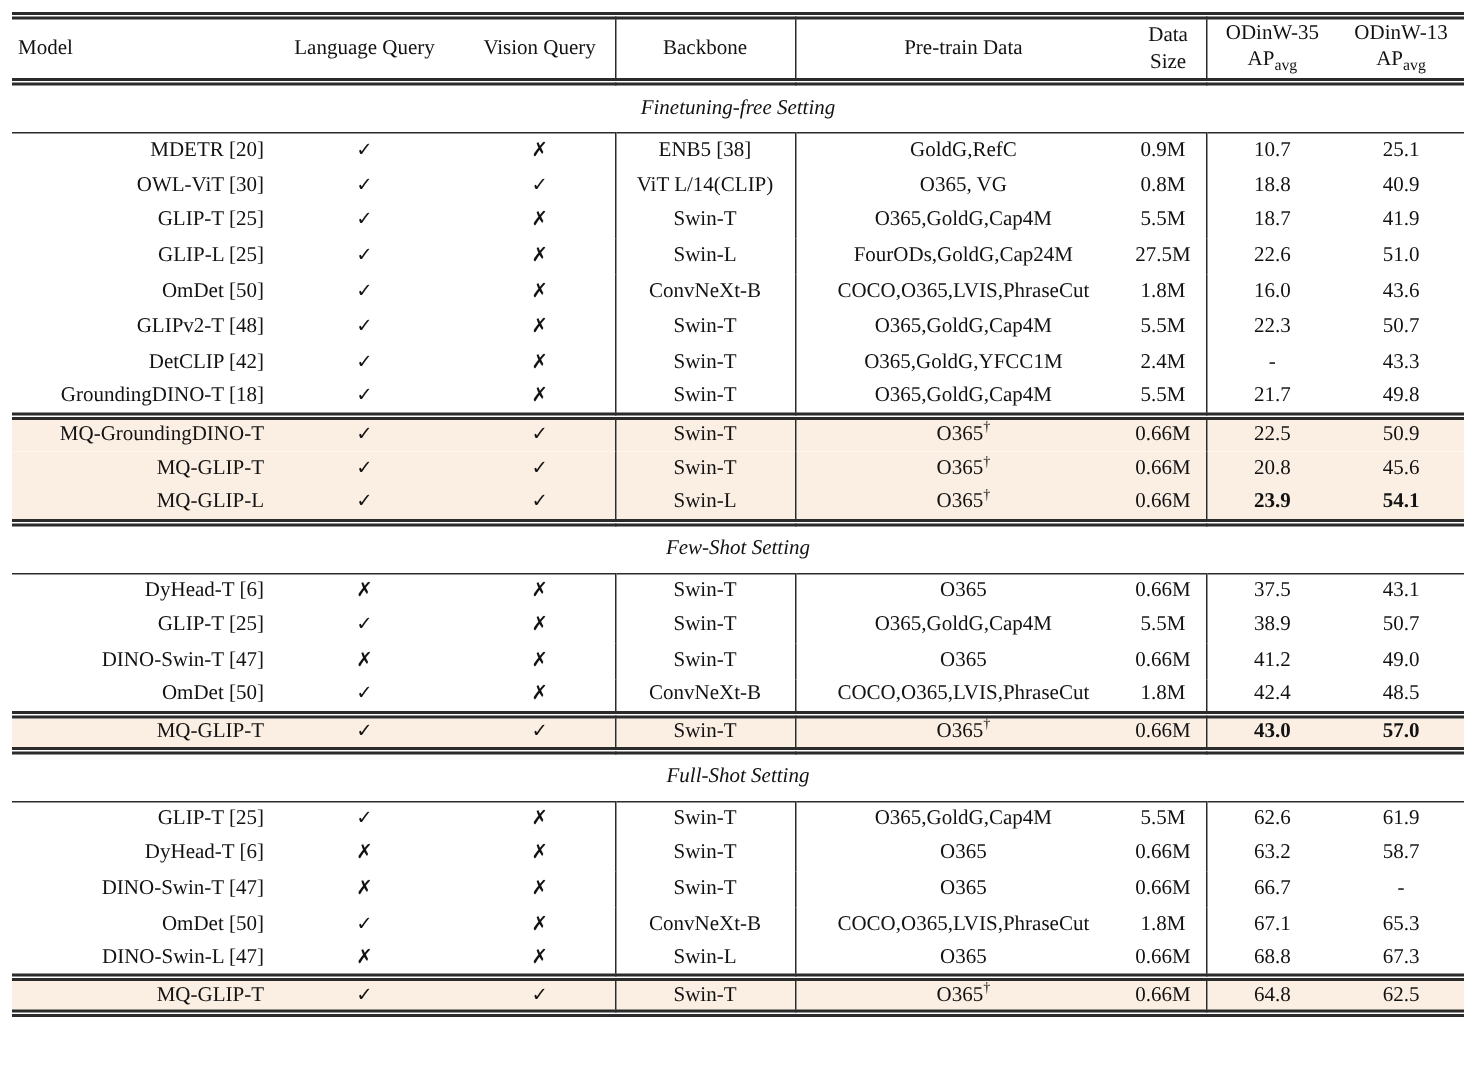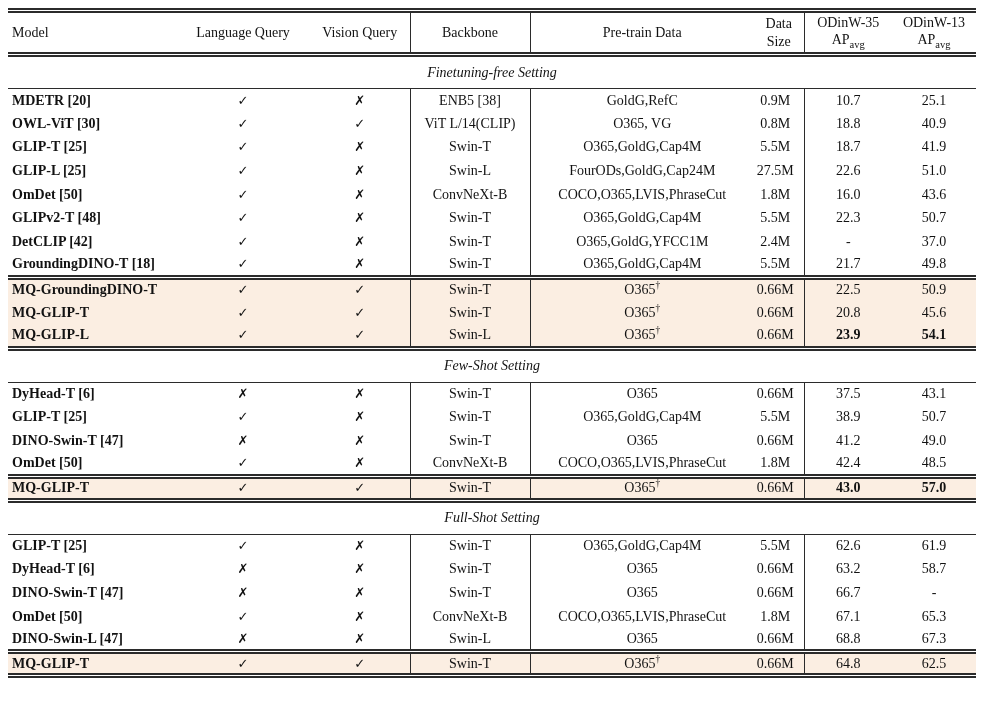--- a/index.html
+++ b/index.html
@@ -18,21 +18,21 @@
     width: 968px;
     border-top: 5px double var(--rule, #2b2b2b);
     border-bottom: 5px double var(--rule, #2b2b2b);
   }
   th, td { padding: 0; font-size: 14px; font-weight: normal; overflow: hidden; white-space: nowrap; }
   thead th { height: 44px; text-align: center; vertical-align: middle; line-height: 1.25; }
   thead tr { border-bottom: 5px double var(--rule, #2b2b2b); }
   th.col-model { text-align: left; padding-left: 4px; }
   .bl { border-left: 1px solid var(--rule, #2b2b2b); }
   tbody td { height: 23.6px; text-align: center; vertical-align: middle; }
-  td.model { text-align: left; padding-left: 4px; font-weight: bold; }
+  td.model { text-align: right; padding-left: 4px; }
   td.size { text-align: center; padding-right: 7px; }
   tr.section-row { border-top: 5px double var(--rule, #2b2b2b); border-bottom: 1px solid var(--rule, #2b2b2b); }
   td.section-title { text-align: center; font-style: italic; height: 34px; }
   tr.dbl-top { border-top: 5px double var(--rule, #2b2b2b); }
   tr.hl td { background: var(--hl, #fbeee2); }
   .mark { font-family: "DejaVu Sans", sans-serif; font-weight: bold; font-size: 13px; }
   .dagger { font-size: 9.5px; vertical-align: super; line-height: 0; }
   sub.avg { font-size: 10.5px; }
   .b { font-weight: bold; }
 </style>
@@ -128,21 +128,21 @@
           <td>50.7</td>
         </tr>
         <tr>
           <td class="model">DetCLIP [42]</td>
           <td><span class="mark">✓</span></td>
           <td><span class="mark">✗</span></td>
           <td class="bl">Swin-T</td>
           <td class="bl"><span>O365,GoldG,YFCC1M</span></td>
           <td class="size">2.4M</td>
           <td class="bl">-</td>
-          <td>37.0</td>
+          <td>43.3</td>
         </tr>
         <tr>
           <td class="model">GroundingDINO-T [18]</td>
           <td><span class="mark">✓</span></td>
           <td><span class="mark">✗</span></td>
           <td class="bl">Swin-T</td>
           <td class="bl"><span>O365,GoldG,Cap4M</span></td>
           <td class="size">5.5M</td>
           <td class="bl">21.7</td>
           <td>49.8</td>

